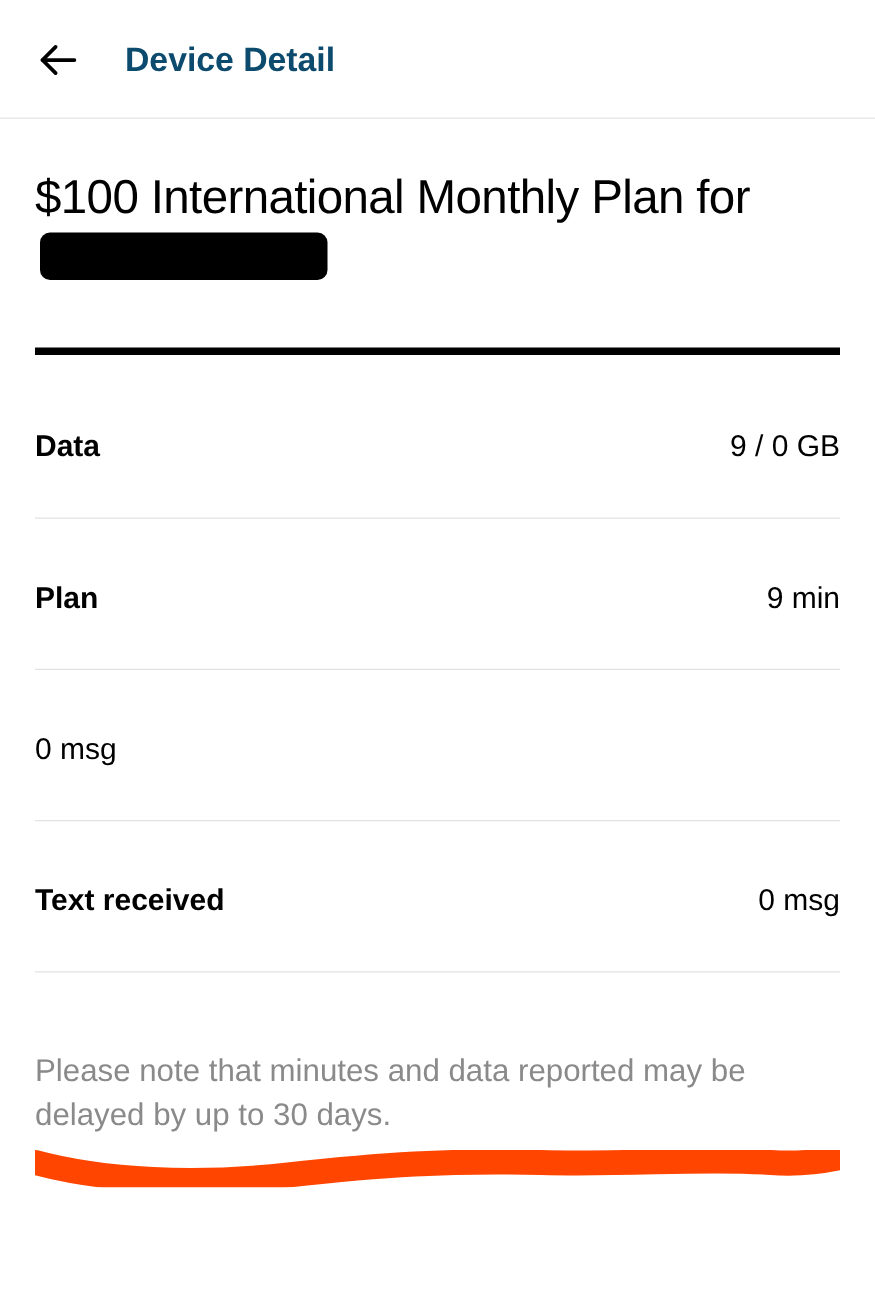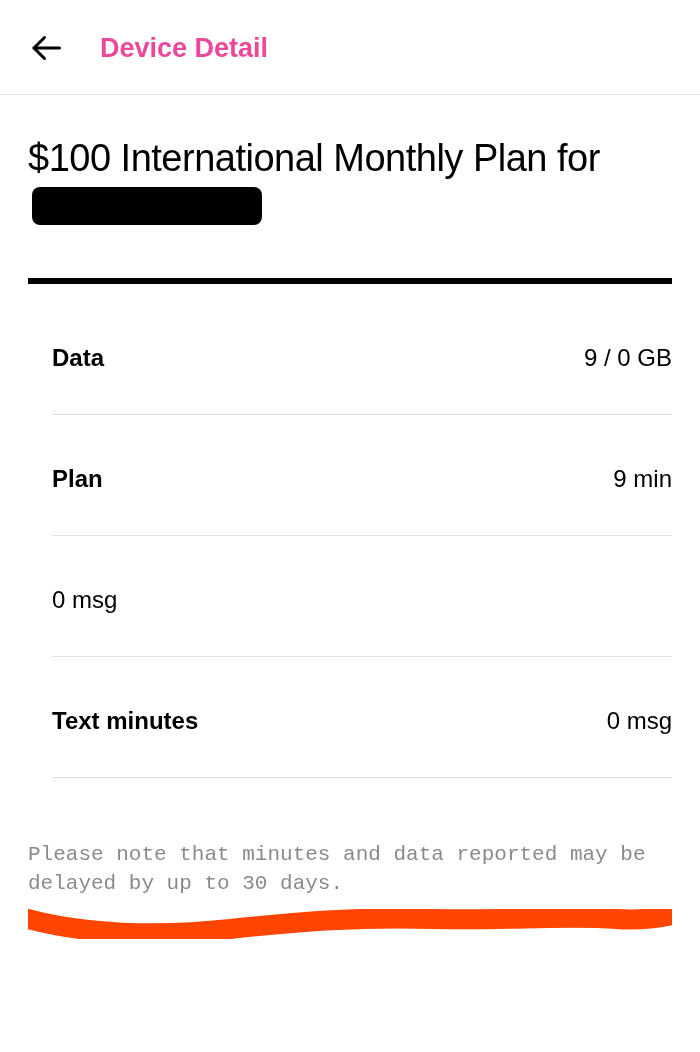--- a/index.html
+++ b/index.html
@@ -27,21 +27,21 @@
       align-items: center;
       justify-content: center;
     }
     .back-icon svg {
       width: 36px;
       height: 36px;
     }
     .header-title {
       font-size: 27px;
       font-weight: 700;
-      color: #ec4899;
+      color: #0c4a6e;
     }
     .content {
       padding: 40px 28px 0 28px;
     }
     .plan-title {
       font-size: 38px;
       font-weight: 400;
       line-height: 1.25;
       color: #000000;
       letter-spacing: -0.5px;
@@ -64,39 +64,37 @@
     }
     .usage-list {
       margin-top: 10px;
     }
     .usage-row {
       display: flex;
       justify-content: space-between;
       align-items: center;
       padding: 50px 0 42px 0;
       border-bottom: 1px solid #e2e2e2;
-      margin-left: 24px;
     }
     .usage-label {
       font-size: 24px;
       font-weight: 700;
       color: #000000;
     }
     .usage-value {
       font-size: 24px;
       font-weight: 400;
       color: #000000;
     }
     .disclaimer {
       margin-top: 62px;
-      font-size: 21px;
+      font-size: 25px;
       line-height: 1.4;
       color: #8a8a8a;
       padding: 0 0px;
-      font-family: Liberation Mono, monospace;
     }
     .orange-mark {
       margin-top: 10px;
       height: 30px;
       width: 100%;
       position: relative;
     }
     .orange-mark svg {
       width: 100%;
       height: 100%;
@@ -129,21 +127,21 @@
       <div class="usage-value">9 / 0 GB</div>
     </div>
     <div class="usage-row">
       <div class="usage-label">Plan</div>
       <div class="usage-value">9 min</div>
     </div>
     <div class="usage-row">
       <div class="usage-value">0 msg</div>
     </div>
     <div class="usage-row">
-      <div class="usage-label">Text minutes</div>
+      <div class="usage-label">Text received</div>
       <div class="usage-value">0 msg</div>
     </div>
   </div>
 
   <div class="disclaimer">Please note that minutes and data reported may be delayed by up to 30 days.</div>
 
   <div class="orange-mark">
     <svg viewBox="0 0 700 30" preserveAspectRatio="none">
       <path d="M 0 10 C 60 25, 140 28, 220 20 C 300 12, 360 8, 440 10 C 520 12, 580 6, 640 10 C 670 12, 690 8, 700 6" stroke="#ff4500" stroke-width="20" fill="none" stroke-linecap="round"></path>
     </svg>

